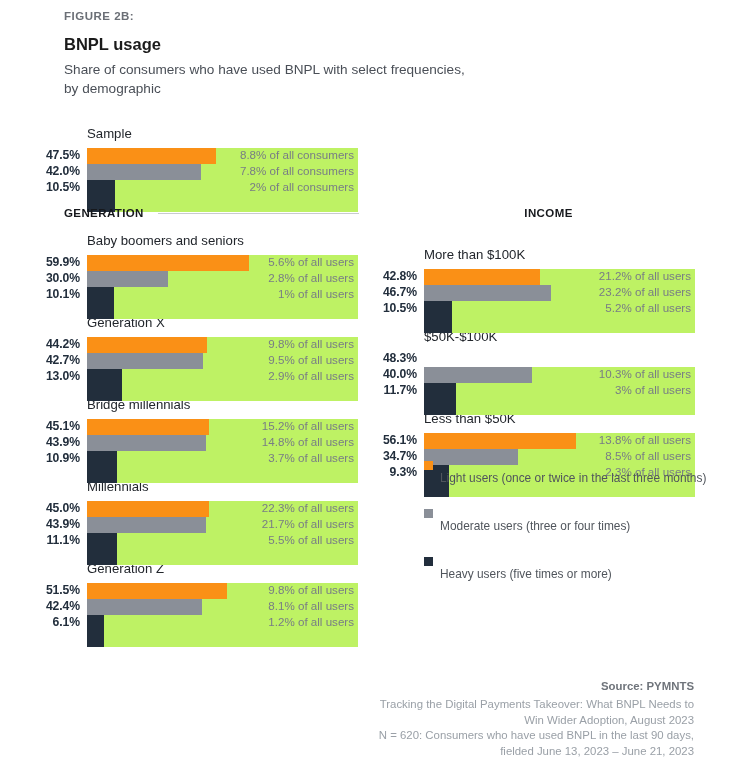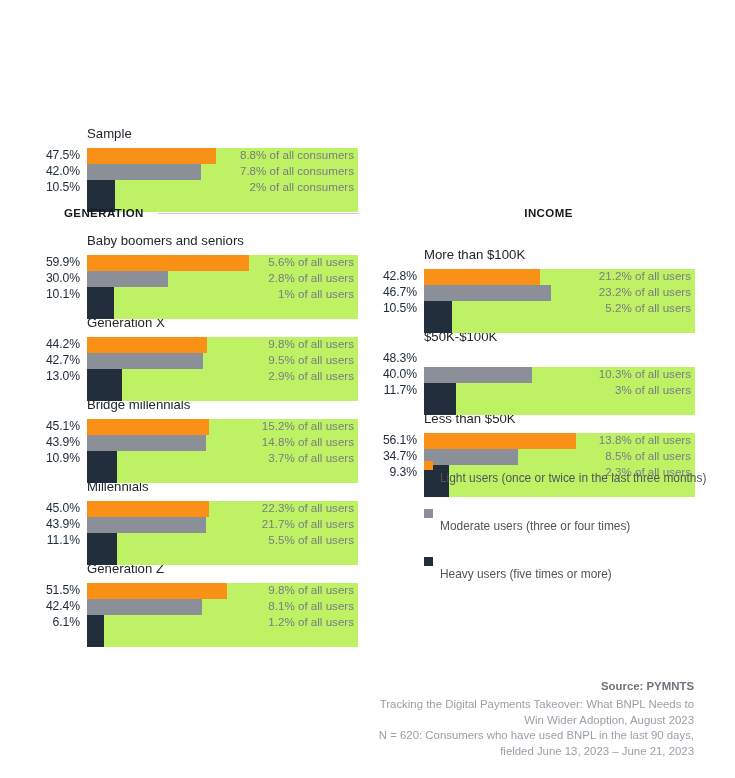--- a/index.html
+++ b/index.html
@@ -82,21 +82,21 @@
     height: 14px;
     margin-bottom: 2px;
   }
   .row-pct {
     position: absolute;
     left: 0px;
     top: 0px;
     width: 80px;
     text-align: right;
     font-size: 12.2px;
-    font-weight: normal;
+    font-weight: bold;
     color: #222e3c;
     line-height: 14px;
     letter-spacing: -0.1px;
   }
   .track {
     position: absolute;
     left: 87px;
     top: 0px;
     width: 271px;
     height: 32px;
@@ -170,20 +170,28 @@
     font-size: 11.4px;
     color: #9aa0a7;
     line-height: 15.5px;
   }
 </style>
 </head>
 <body>
 
 <div class="page">
 
+  <div class="header">
+    <div class="figure-label">FIGURE 2B:</div>
+    <div class="title">BNPL usage</div>
+    <div class="subtitle">
+      <span>Share of consumers who have used BNPL with select frequencies,</span><br>
+      <span>by demographic</span>
+    </div>
+  </div>
 
   <div style="position:absolute; left:0px; top:126px; width:380px;">
     <div class="group-title">Sample</div>
     <div>
         <div class="row">
           <div class="row-pct">47.5%</div>
           <div class="track">
             <div class="fill light" style="width: 47.5%;"></div>
             <div class="row-note">8.8% of all consumers</div>
           </div>

